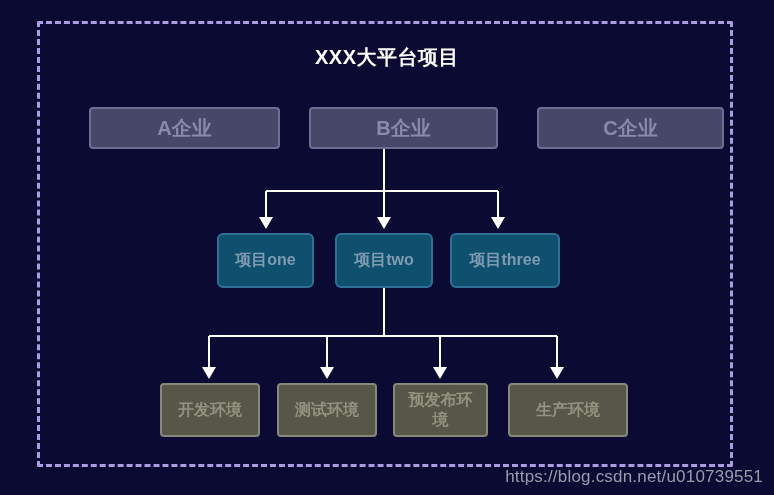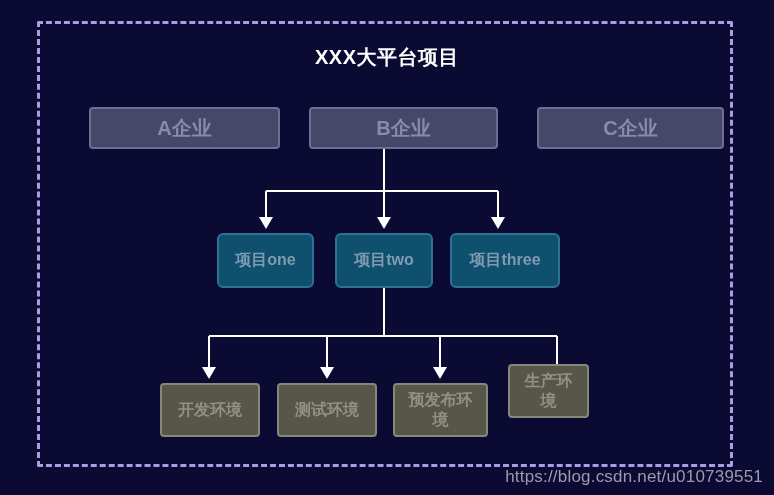--- a/index.html
+++ b/index.html
@@ -140,19 +140,19 @@
 
   <div class="node env" style="left:160px; top:383px; width:100px; height:54px">
     <span>开发环境</span>
   </div>
   <div class="node env" style="left:277px; top:383px; width:100px; height:54px">
     <span>测试环境</span>
   </div>
   <div class="node env" style="left:393px; top:383px; width:95px; height:54px">
     <span>预发布环境</span>
   </div>
-  <div class="node env" style="left:508px; top:364px; width:81px; height:54px">
+  <div class="node env" style="left:508px; top:383px; width:120px; height:54px">
     <span>生产环境</span>
   </div>
 
   <div class="watermark">https://blog.csdn.net/u010739551</div>
 
 </div>
 
 </body></html>

